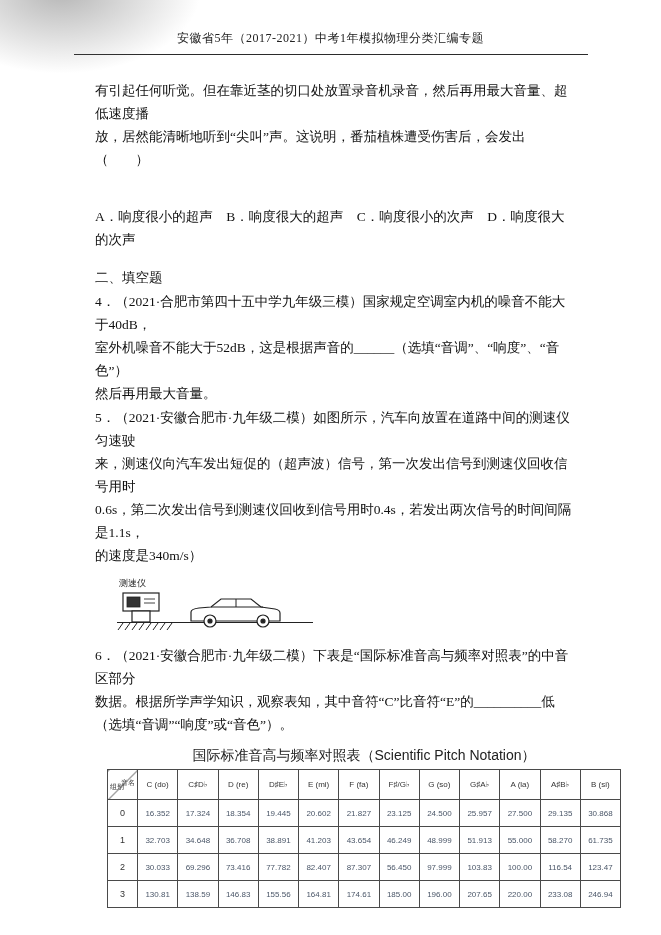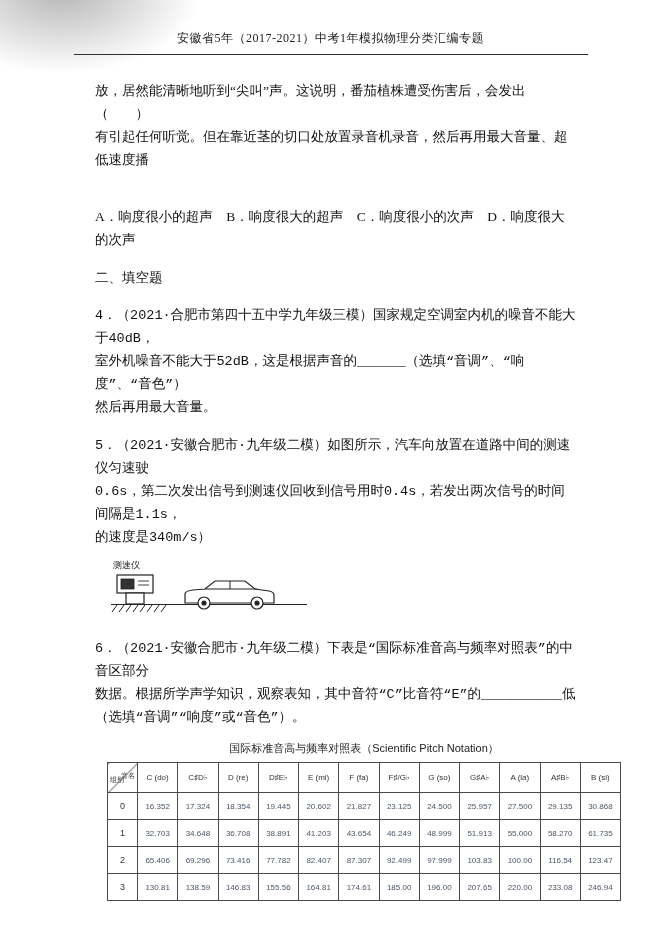--- a/index.html
+++ b/index.html
@@ -19,27 +19,27 @@
   }
   .header-title {
     padding-top:30px; text-align:center;
     font-size:12px; color:#222; letter-spacing:.5px;
   }
   .header-rule { margin:7px auto 0; width:514px; border-top:1.6px solid #2b2b2b; }
   .content { padding:24px 84px 0 95px; font-size:13.5px; line-height:23px; }
   .tline { white-space:pre-wrap; }
   .options-line { white-space:pre-wrap;margin-top:34px; }
   .section-title { font-weight:normal; margin-top:15px; }
-  .q { margin-top:15px;font-family:Liberation Mono, monospace; }
-  .figure { margin:9px 0 4px 16px; }
+  .q { margin-top:1px; }
+  .figure { margin:9px 0 4px 22px; }
   .figure svg { display:block; }
 
   .table-wrap { margin:8px 0 4px 12px; width:514px; }
   .table-title {
-    text-align:center; font-size:11px; color:#222; margin-bottom:2px;
+    text-align:center; font-size:14px; color:#222; margin-bottom:2px;
     font-family:"Liberation Sans","DejaVu Sans",sans-serif;
   }
   table.pitch-table {
     border-collapse:collapse; width:100%; table-layout:fixed;
     font-family:"Liberation Sans","DejaVu Sans",sans-serif;
   }
   .pitch-table th, .pitch-table td {
     border:1px solid #4a4a4a; text-align:center; vertical-align:middle;
     font-weight:normal; padding:0;
   }
@@ -60,35 +60,36 @@
 
 <div class="page">
   <div class="scan-shadow"></div>
 
   <div class="header-title">安徽省5年（2017-2021）中考1年模拟物理分类汇编专题</div>
   <div class="header-rule"></div>
 
   <div class="content">
 
     <div class="para">
+        <div class="tline">有引起任何听觉。但在靠近茎的切口处放置录音机录音，然后再用最大音量、超低速度播</div>
         <div class="tline">放，居然能清晰地听到“尖叫”声。这说明，番茄植株遭受伤害后，会发出（　　）</div>
-        <div class="tline">有引起任何听觉。但在靠近茎的切口处放置录音机录音，然后再用最大音量、超低速度播</div>
       </div>
     <div class="tline options-line">A．响度很小的超声　B．响度很大的超声　C．响度很小的次声　D．响度很大的次声</div>
 
     <div class="section-title">二、填空题</div>
 
     <div class="para q">
         <div class="tline">4．（2021·合肥市第四十五中学九年级三模）国家规定空调室内机的噪音不能大于40dB，</div>
         <div class="tline">室外机噪音不能大于52dB，这是根据声音的______（选填“音调”、“响度”、“音色”）</div>
         <div class="tline">然后再用最大音量。</div>
       </div>
 
     <div class="para q">
         <div class="tline">5．（2021·安徽合肥市·九年级二模）如图所示，汽车向放置在道路中间的测速仪匀速驶</div>
+        <div class="tline">来，测速仪向汽车发出短促的（超声波）信号，第一次发出信号到测速仪回收信号用时</div>
         <div class="tline">0.6s，第二次发出信号到测速仪回收到信号用时0.4s，若发出两次信号的时间间隔是1.1s，</div>
         <div class="tline">的速度是340m/s）</div>
       </div>
 
     <div class="figure">
       <svg width="200" height="64" viewBox="0 0 200 64">
         <text x="2" y="10" font-size="9" fill="#222">测速仪</text>
 
         <g>
           <rect x="6" y="17" width="36" height="18" fill="#ffffff" stroke="#222" stroke-width="1.2"></rect>
@@ -177,27 +178,27 @@
               <td>43.654</td>
               <td>46.249</td>
               <td>48.999</td>
               <td>51.913</td>
               <td>55.000</td>
               <td>58.270</td>
               <td>61.735</td>
             </tr>
             <tr>
               <th>2</th>
-              <td>65.406</td>
+              <td>30.033</td>
               <td>69.296</td>
               <td>73.416</td>
               <td>77.782</td>
               <td>82.407</td>
               <td>87.307</td>
-              <td>92.499</td>
+              <td>56.450</td>
               <td>97.999</td>
               <td>103.83</td>
               <td>100.00</td>
               <td>116.54</td>
               <td>123.47</td>
             </tr>
             <tr>
               <th>3</th>
               <td>130.81</td>
               <td>138.59</td>

